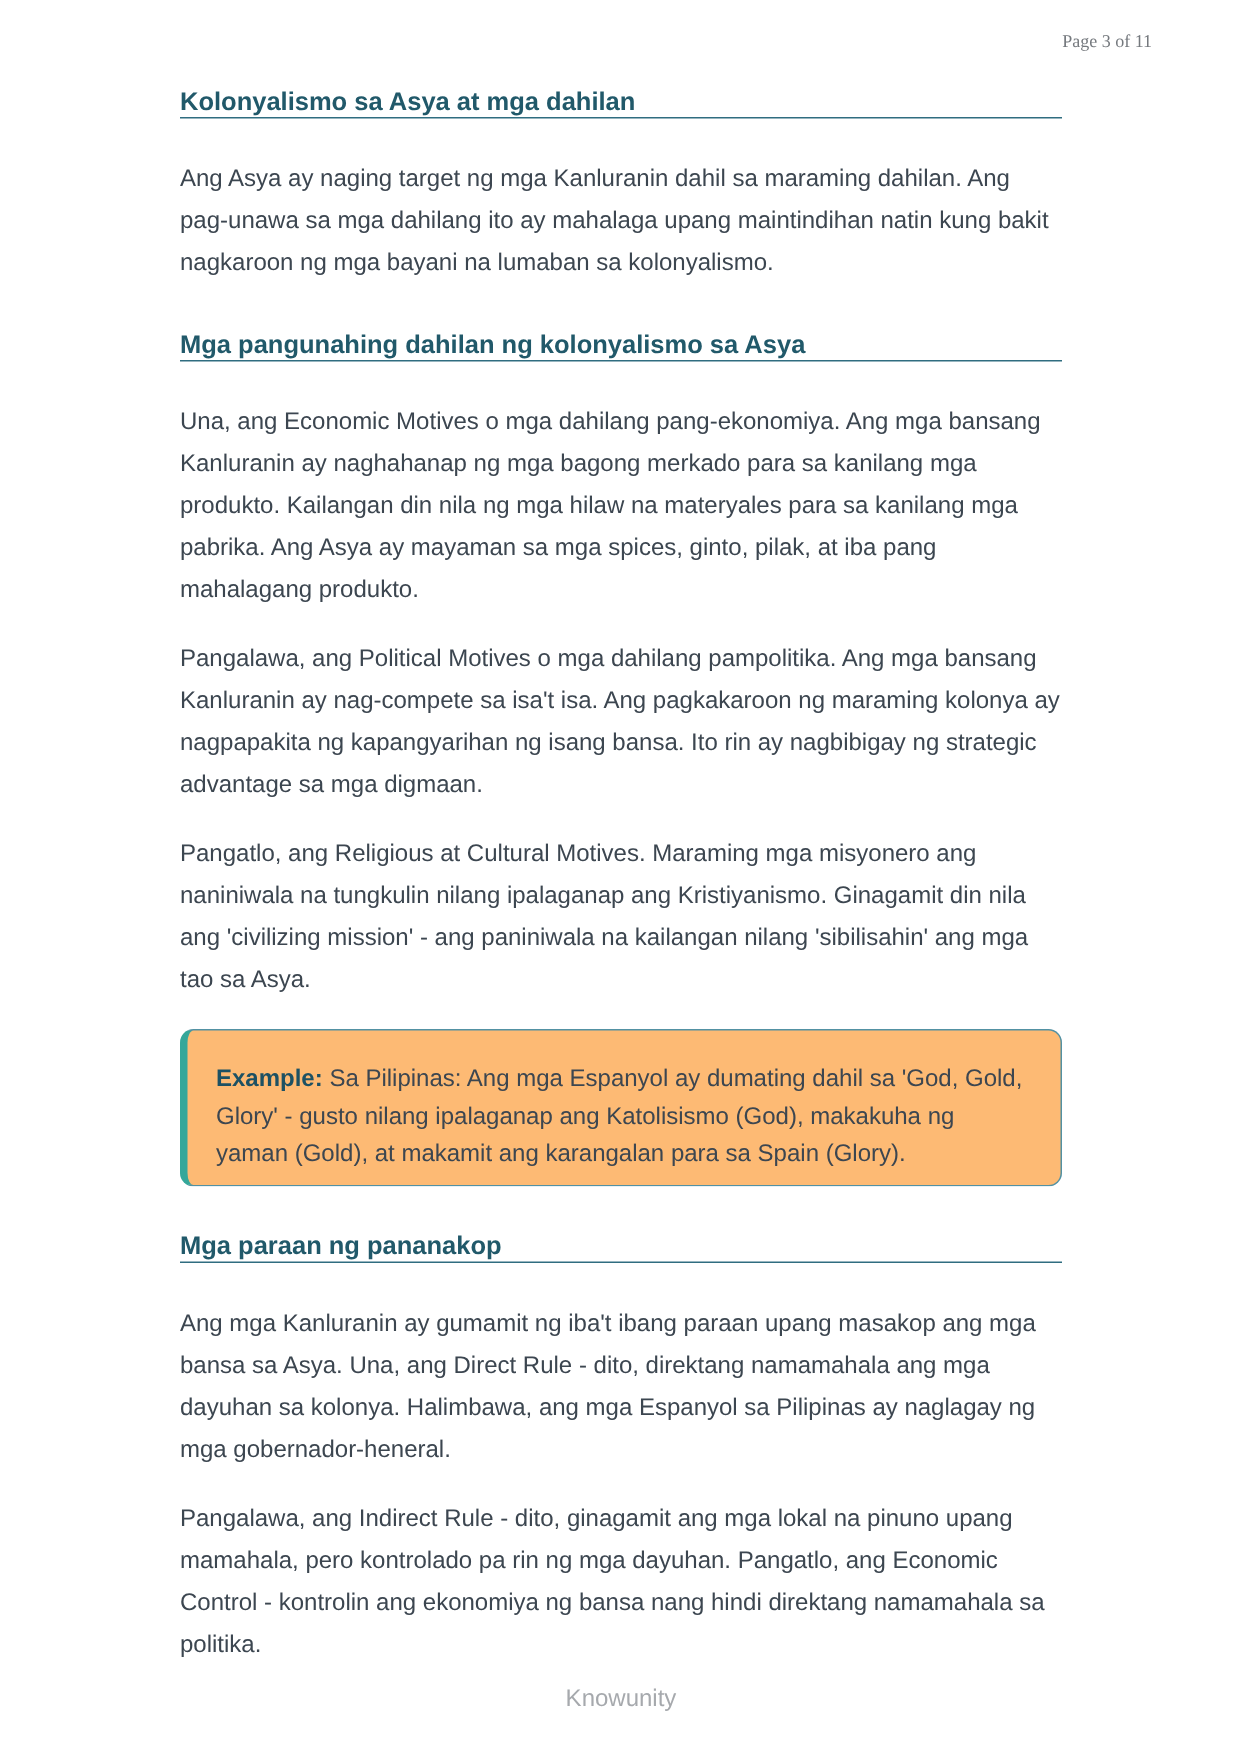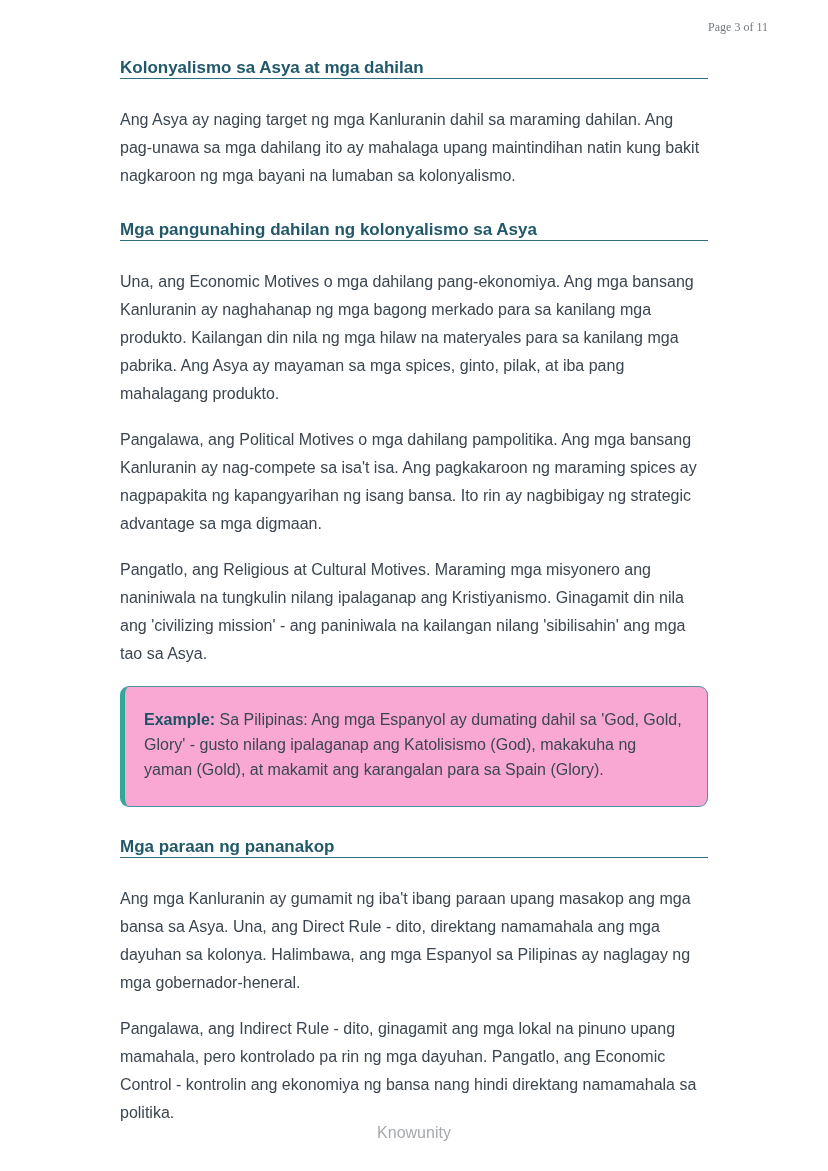--- a/index.html
+++ b/index.html
@@ -40,22 +40,22 @@
     color: #3c4650;
     margin-bottom: 18px;
   }
   .body-par:last-child { margin-bottom: 0; }
   .example-box {
     margin-top: 4px;
     margin-bottom: 26px;
     border: 1px solid #5291a3;
     border-left: 5px solid #35a79a;
     border-radius: 9px;
-    padding: 20px 24px 24px 19px;
-    background: #f9a8d4;
+    padding: 20px 24px 8px 19px;
+    background: #fdba74;
   }
   .example-text {
     font-size: 16px;
     line-height: 25px;
     color: #3c4650;
   }
   .example-label {
     font-weight: bold;
     color: #1d5163;
   }
@@ -77,21 +77,21 @@
 <div class="content">
 
   <div class="section">
     <div class="section-heading">Kolonyalismo sa Asya at mga dahilan</div>
     <p class="body-par">Ang Asya ay naging target ng mga Kanluranin dahil sa maraming dahilan. Ang pag-unawa sa mga dahilang ito ay mahalaga upang maintindihan natin kung bakit nagkaroon ng mga bayani na lumaban sa kolonyalismo.</p>
   </div>
 
   <div class="section">
     <div class="section-heading">Mga pangunahing dahilan ng kolonyalismo sa Asya</div>
     <p class="body-par">Una, ang Economic Motives o mga dahilang pang-ekonomiya. Ang mga bansang Kanluranin ay naghahanap ng mga bagong merkado para sa kanilang mga produkto. Kailangan din nila ng mga hilaw na materyales para sa kanilang mga pabrika. Ang Asya ay mayaman sa mga spices, ginto, pilak, at iba pang mahalagang produkto.</p>
-    <p class="body-par">Pangalawa, ang Political Motives o mga dahilang pampolitika. Ang mga bansang Kanluranin ay nag-compete sa isa't isa. Ang pagkakaroon ng maraming spices ay nagpapakita ng kapangyarihan ng isang bansa. Ito rin ay nagbibigay ng strategic advantage sa mga digmaan.</p>
+    <p class="body-par">Pangalawa, ang Political Motives o mga dahilang pampolitika. Ang mga bansang Kanluranin ay nag-compete sa isa't isa. Ang pagkakaroon ng maraming kolonya ay nagpapakita ng kapangyarihan ng isang bansa. Ito rin ay nagbibigay ng strategic advantage sa mga digmaan.</p>
     <p class="body-par">Pangatlo, ang Religious at Cultural Motives. Maraming mga misyonero ang naniniwala na tungkulin nilang ipalaganap ang Kristiyanismo. Ginagamit din nila ang 'civilizing mission' - ang paniniwala na kailangan nilang 'sibilisahin' ang mga tao sa Asya.</p>
 
     <div class="example-box">
       <div class="example-text">
         <span class="example-label">Example:</span><span> Sa Pilipinas: Ang mga Espanyol ay dumating dahil sa 'God, Gold, Glory' - gusto nilang ipalaganap ang Katolisismo (God), makakuha ng yaman (Gold), at makamit ang karangalan para sa Spain (Glory).</span>
       </div>
     </div>
   </div>
 
   <div class="section">

